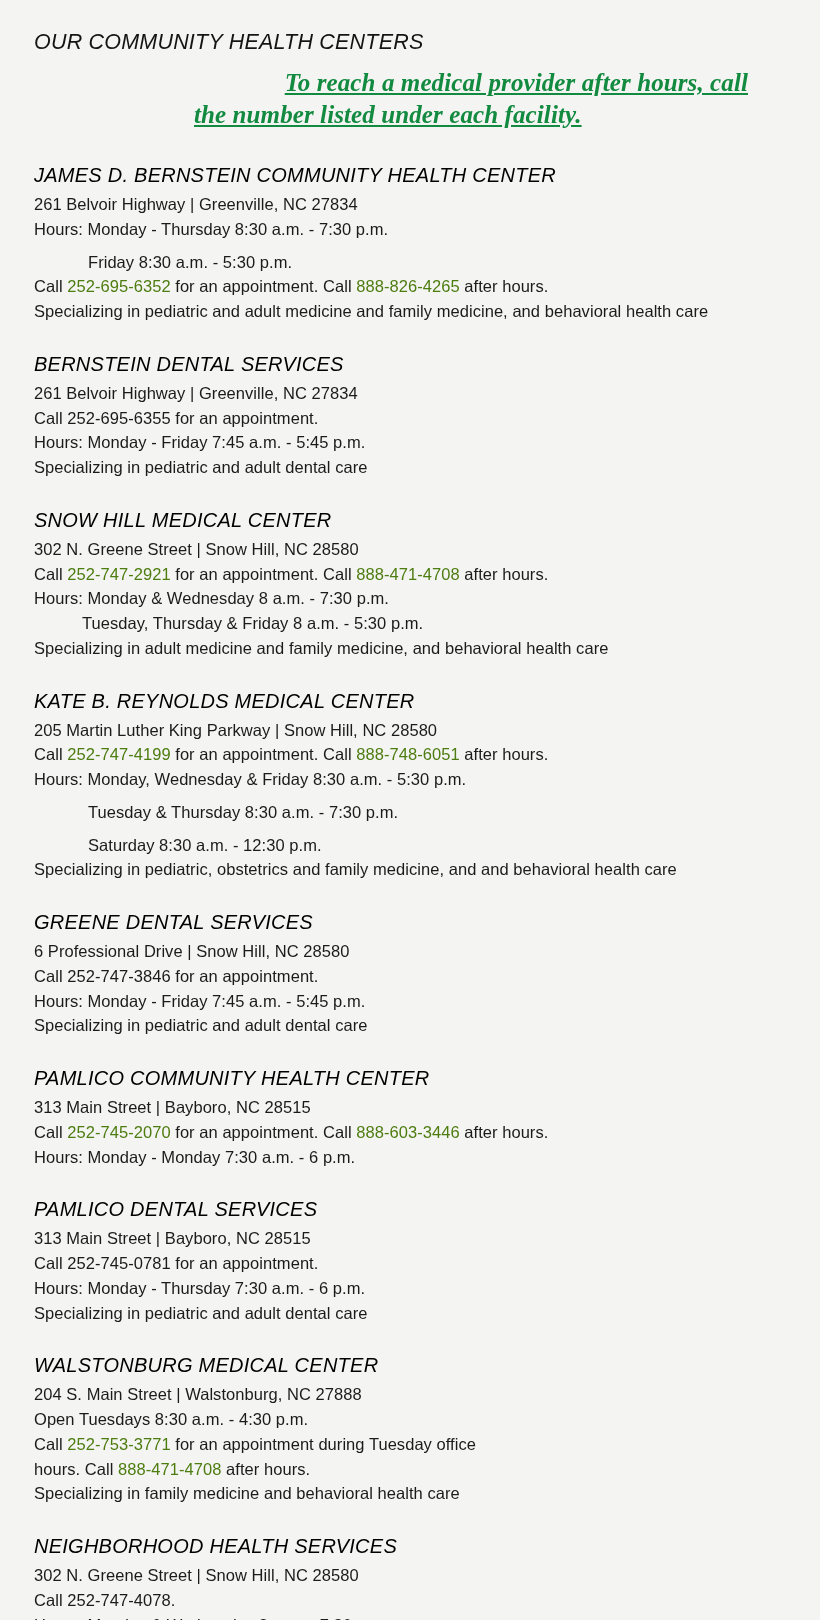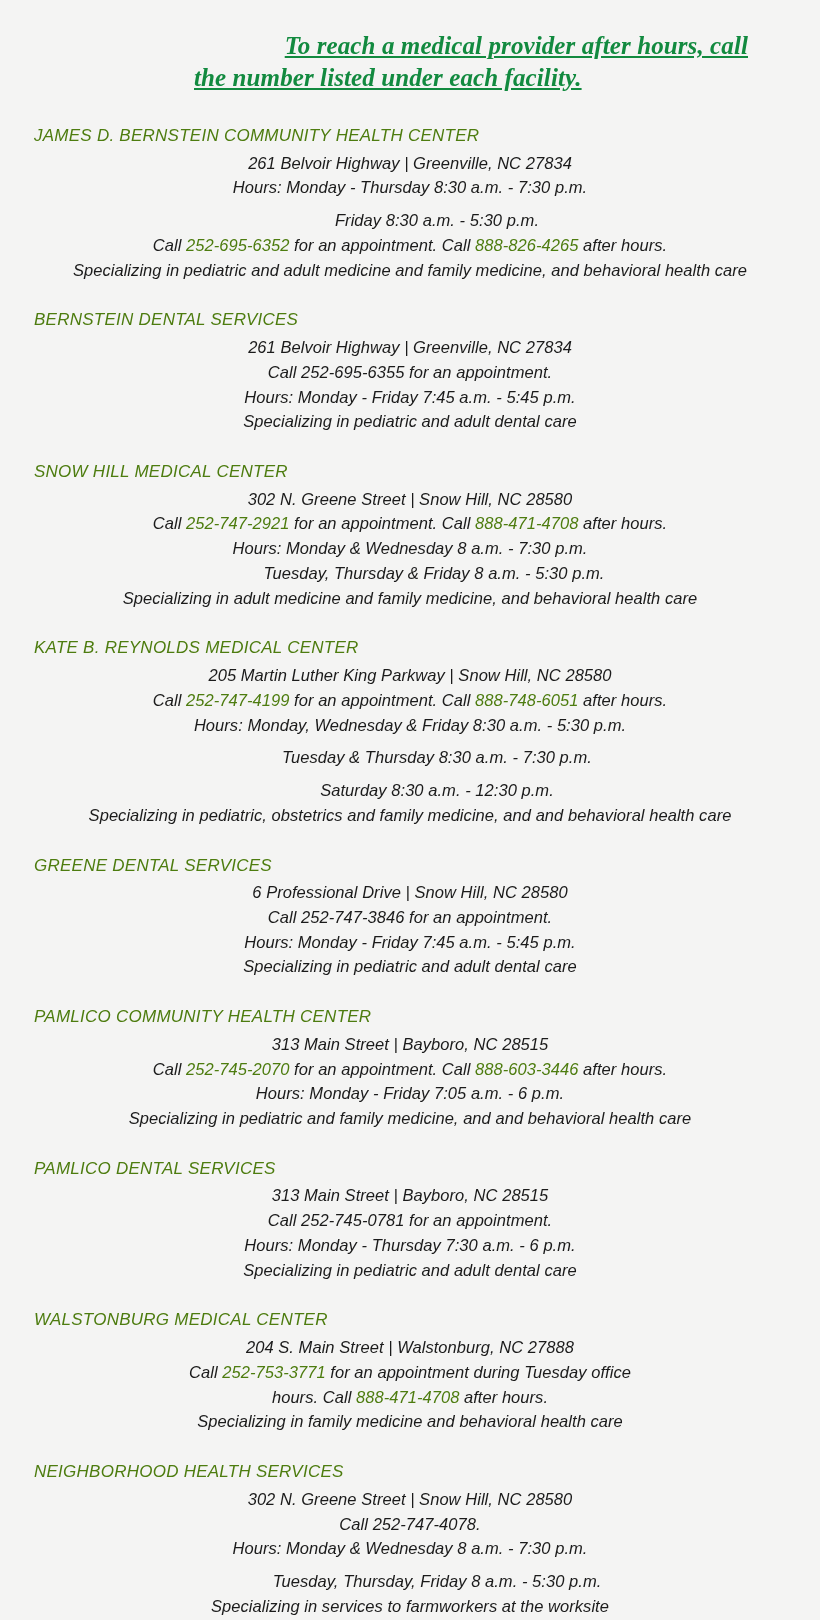--- a/index.html
+++ b/index.html
@@ -58,48 +58,47 @@
   }
   .facility {
     margin-bottom: 26px;
   }
   .facility:last-child {
     margin-bottom: 0;
   }
   .facility-name {
     font-style: italic;
     font-weight: 400;
-    font-size: 17px;
+    font-size: 20px;
     line-height: 1.45;
-    color: #4d7c0f;
+    color: #000000;
     letter-spacing: 0.25px;
     margin: 0 0 2px 0;
   }
   .line {
-    font-style: italic;
     font-weight: 400;
     font-size: 16.5px;
     line-height: 1.5;
     color: #1b1b1b;
     margin: 0;
     letter-spacing: 0.05px;
     white-space: pre-wrap;
-    text-align: center;
   }
   .line.indent-1 { padding-left: 54px; margin-top: 8px; }
   .line.indent-2 { padding-left: 48px; }
   .tel {
     color: #4d7c0f;
   }
 </style>
 </head>
 <body>
 
 <div class="page">
 
+  <h1 class="doc-title">OUR COMMUNITY HEALTH CENTERS</h1>
 
   <div class="intro">
     <span class="intro-line">To reach a medical provider after hours, call</span>
     <span class="intro-line second">the number listed under each facility.</span>
   </div>
 
   <div class="facilities">
       <div class="facility">
         <div class="facility-name">JAMES D. BERNSTEIN COMMUNITY HEALTH CENTER</div>
         <div class="line">261 Belvoir Highway | Greenville, NC 27834</div>
@@ -136,33 +135,33 @@
         <div class="facility-name">GREENE DENTAL SERVICES</div>
         <div class="line">6 Professional Drive | Snow Hill, NC 28580</div>
         <div class="line"><span class="">Call </span><span class="">252-747-3846</span><span class=""> for an appointment.</span></div>
         <div class="line">Hours: Monday - Friday 7:45 a.m. - 5:45 p.m.</div>
         <div class="line">Specializing in pediatric and adult dental care</div>
       </div>
       <div class="facility">
         <div class="facility-name">PAMLICO COMMUNITY HEALTH CENTER</div>
         <div class="line">313 Main Street | Bayboro, NC 28515</div>
         <div class="line"><span class="">Call </span><span class="tel">252-745-2070</span><span class=""> for an appointment. Call </span><span class="tel">888-603-3446</span><span class=""> after hours.</span></div>
-        <div class="line">Hours: Monday - Friday 7:05 a.m. - 6 p.m.</div>
-        <div class="line">Specializing in pediatric and family medicine, and and behavioral health care</div>
+        <div class="line">Hours: Monday - Monday 7:30 a.m. - 6 p.m.</div>
       </div>
       <div class="facility">
         <div class="facility-name">PAMLICO DENTAL SERVICES</div>
         <div class="line">313 Main Street | Bayboro, NC 28515</div>
         <div class="line"><span class="">Call </span><span class="">252-745-0781</span><span class=""> for an appointment.</span></div>
         <div class="line">Hours: Monday - Thursday 7:30 a.m. - 6 p.m.</div>
         <div class="line">Specializing in pediatric and adult dental care</div>
       </div>
       <div class="facility">
         <div class="facility-name">WALSTONBURG MEDICAL CENTER</div>
         <div class="line">204 S. Main Street | Walstonburg, NC 27888</div>
+        <div class="line">Open Tuesdays 8:30 a.m. - 4:30 p.m.</div>
         <div class="line"><span class="">Call </span><span class="tel">252-753-3771</span><span class=""> for an appointment during Tuesday office
 hours. Call </span><span class="tel">888-471-4708</span><span class=""> after hours.</span></div>
         <div class="line">Specializing in family medicine and behavioral health care</div>
       </div>
       <div class="facility">
         <div class="facility-name">NEIGHBORHOOD HEALTH SERVICES</div>
         <div class="line">302 N. Greene Street | Snow Hill, NC 28580</div>
         <div class="line"><span class="">Call </span><span class="">252-747-4078</span><span class="">.</span></div>
         <div class="line">Hours: Monday &amp; Wednesday 8 a.m. - 7:30 p.m.</div>
         <div class="line indent-1">Tuesday, Thursday, Friday 8 a.m. - 5:30 p.m.</div>

